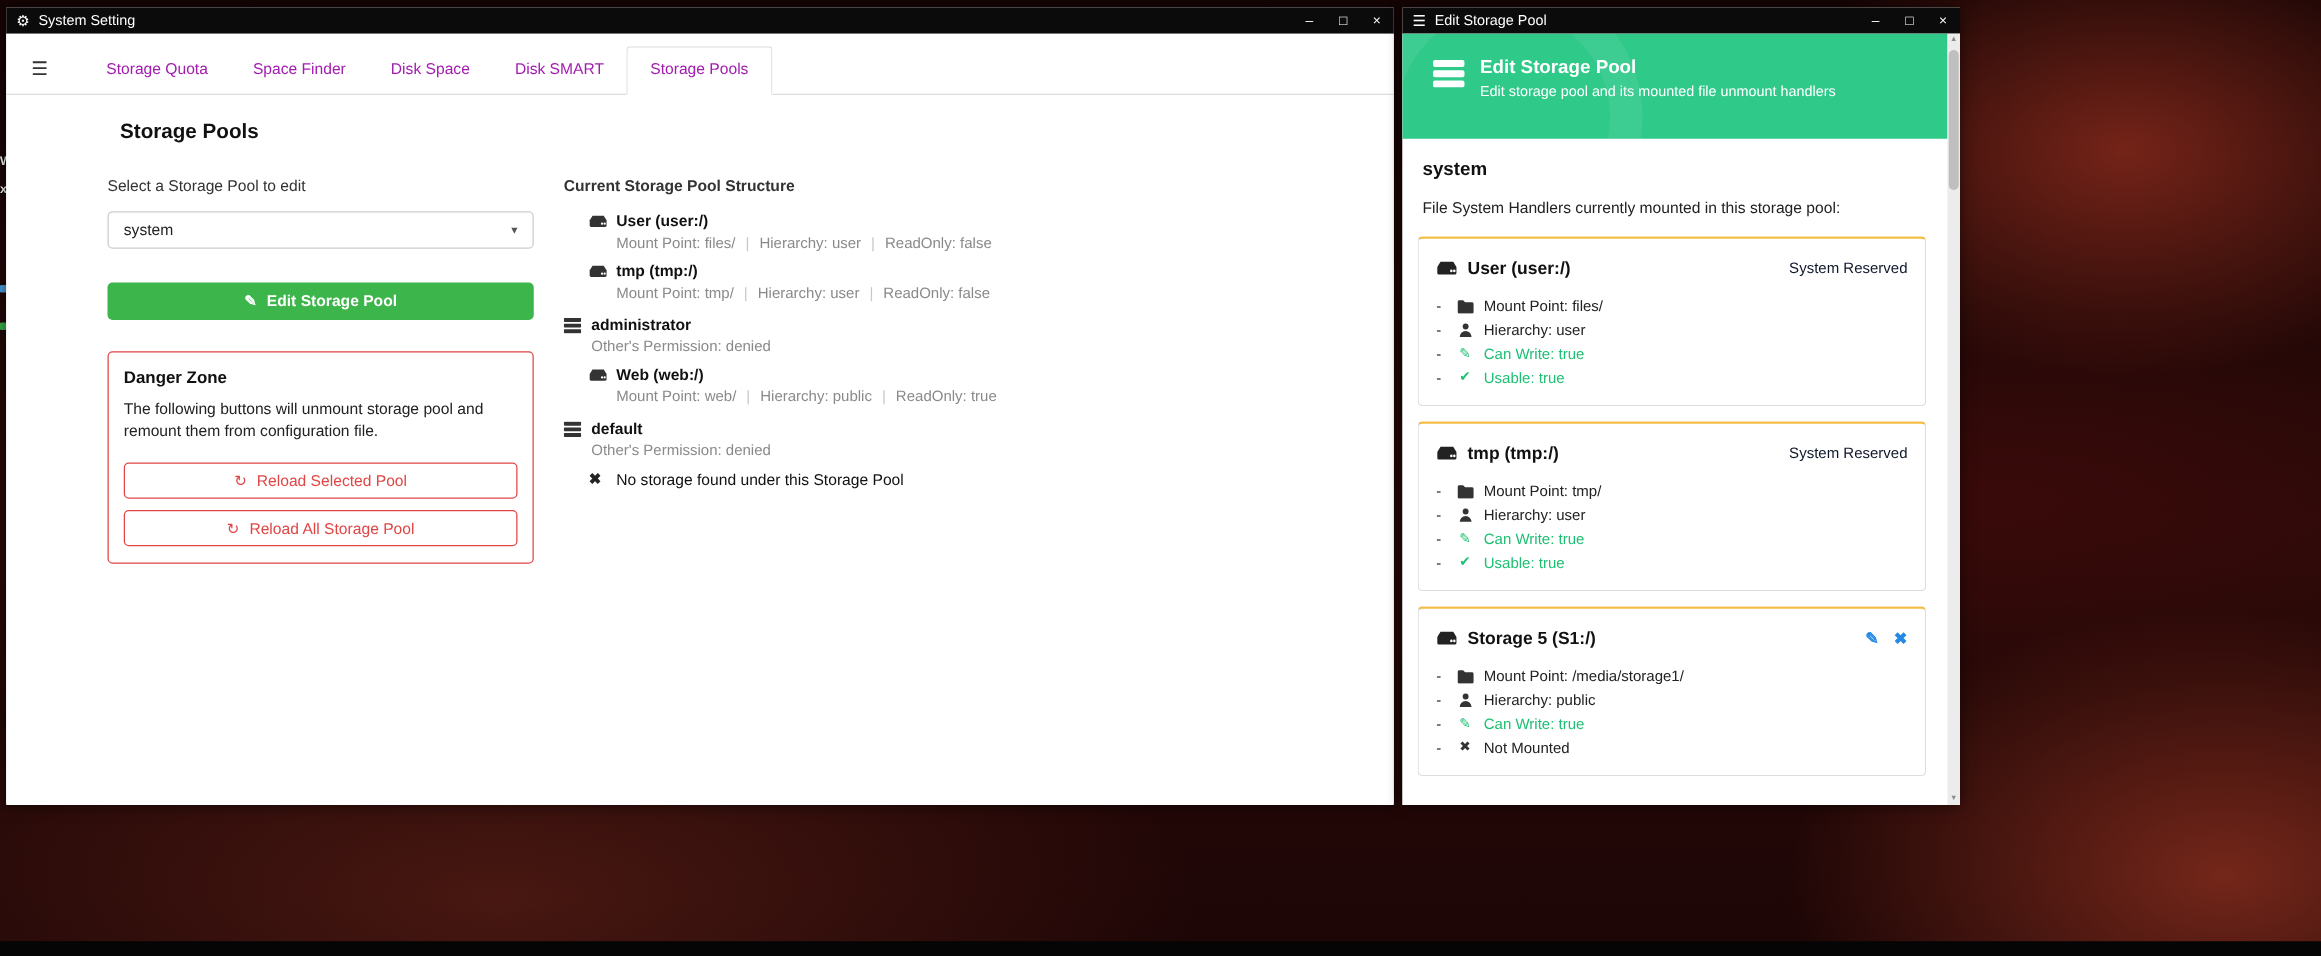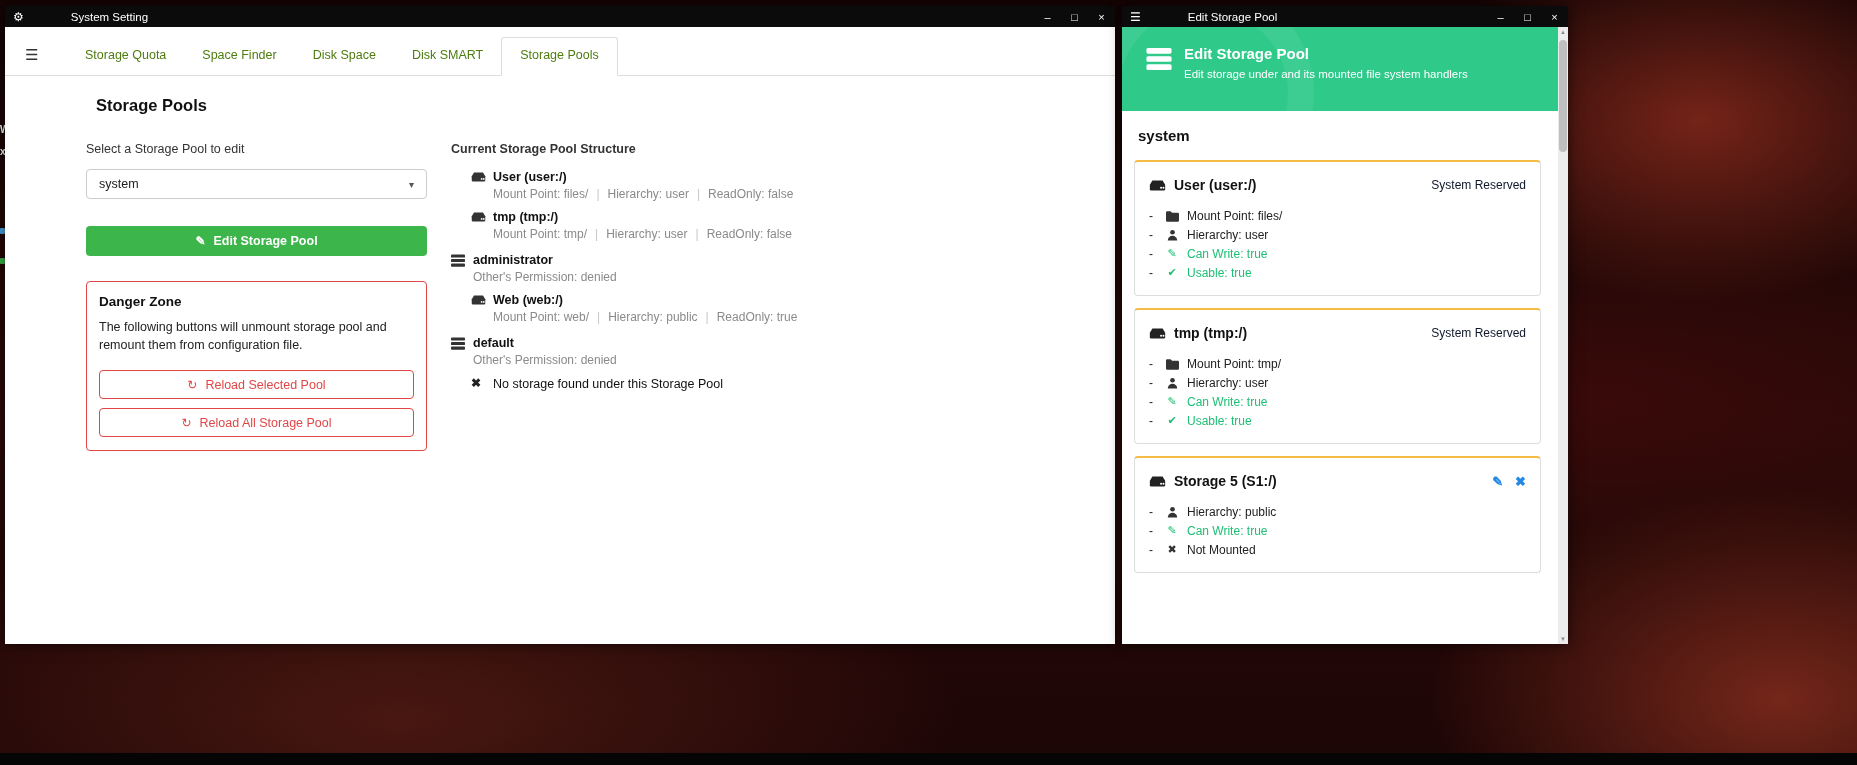--- a/index.html
+++ b/index.html
@@ -23,28 +23,28 @@
 
   .taskbar { position:absolute; left:0; right:0; bottom:0; height:12px; background:#050505; }
 
   
   .window { position:absolute; background:#fff; box-shadow:0 1px 12px rgba(0,0,0,.6); }
   .main-window { left:5px; top:6px; width:1110px; height:638px; }
   .edit-window { left:1122px; top:6px; width:446px; height:638px; }
 
   .titlebar { height:21px; background:#0b0b0b; color:#fff; display:flex; align-items:center; padding:0 0 0 8px; font-size:11.5px; }
   .tb-icon { margin-right:7px; font-size:12px; line-height:1; }
-  .tb-title { flex:1; white-space:nowrap; overflow:hidden;margin-left:40px; }
+  .tb-title { flex:1; white-space:nowrap; overflow:hidden; }
   .win-controls { display:flex; height:100%; }
   .wc { width:27px; height:100%; display:flex; align-items:center; justify-content:center; font-size:11px; cursor:pointer; }
 
   
   .tabbar { display:flex; align-items:flex-end; height:49px; border-bottom:1px solid #ddd; padding-left:20px; background:#fff; }
   .menu-btn { align-self:center; width:18px; margin:8px 24px 0 0; font-size:15px; color:#333; cursor:pointer; }
-  .tab { padding:10px 18px 13px; font-size:12.5px; color:#4d7c0f; cursor:pointer; white-space:nowrap; }
+  .tab { padding:10px 18px 13px; font-size:12.5px; color:#a21caf; cursor:pointer; white-space:nowrap; }
   .tab.active { border:1px solid #ddd; border-bottom:1px solid #fff; border-radius:3px 3px 0 0; margin-bottom:-1px; background:#fff; }
 
   
   .page { padding:20px 0 0 81px; background:#fff; height:567px; }
   .page-title { margin-left:10px; font-size:16.5px; font-weight:bold; color:#111; }
   .page-subtitle { margin-left:10px; margin-top:4px; font-size:12px; color:#808080; }
   .columns { display:flex; margin-top:27px; }
   .left-col { width:341px; flex:0 0 341px; }
 
   .select-label { font-size:12.5px; color:#333; }
@@ -285,25 +285,26 @@
       <div class="banner">
         <span class="banner-icon">
           <svg width="26" height="22" viewBox="0 0 16 14">
               <rect x="0" y="0" width="16" height="3.6" rx="1"></rect>
               <rect x="0" y="5.2" width="16" height="3.6" rx="1"></rect>
               <rect x="0" y="10.4" width="16" height="3.6" rx="1"></rect>
             </svg>
         </span>
         <div>
           <div class="banner-title">Edit Storage Pool</div>
-          <div class="banner-sub">Edit storage under and its mounted file system handlers</div>
+          <div class="banner-sub">Edit storage pool and its mounted file unmount handlers</div>
         </div>
       </div>
 
       <div class="pool-name">system</div>
+      <div class="handlers-label">File System Handlers currently mounted in this storage pool:</div>
 
       <div class="cards">
 
         <div class="card">
           <div class="card-head">
             <span class="hdd">
               <svg width="17" height="13" viewBox="0 0 20 14">
                   <path d="M1 6 L4 1 h12 l3 5 v5.5 A1.5 1.5 0 0 1 17.5 13 h-15 A1.5 1.5 0 0 1 1 11.5 Z"></path>
                   <circle cx="14.2" cy="9.6" r="1.2" fill="#fff"></circle>
                   <circle cx="17" cy="9.6" r="1.2" fill="#fff"></circle>
@@ -384,20 +385,26 @@
                 </svg>
             </span>
             <span class="card-title">Storage 5 (S1:/)</span>
             <span class="card-actions">
               <span class="act">✎</span>
               <span class="act">✖</span>
             </span>
           </div>
           <div class="fs-list">
             <div class="fs-item">
+              <span class="fi"><svg width="13" height="11" viewBox="0 0 16 13">
+                    <path d="M0 1.5 A1.5 1.5 0 0 1 1.5 0 h4 l2 2 h7 A1.5 1.5 0 0 1 16 3.5 v8 A1.5 1.5 0 0 1 14.5 13 h-13 A1.5 1.5 0 0 1 0 11.5 Z"></path>
+                  </svg></span>
+              <span>Mount Point: /media/storage1/</span>
+            </div>
+            <div class="fs-item">
               <span class="fi"><svg width="11" height="12" viewBox="0 0 14 14">
                     <circle cx="7" cy="3.5" r="3"></circle>
                     <path d="M1 14 a6 6 0 0 1 12 0 z"></path>
                   </svg></span>
               <span>Hierarchy: public</span>
             </div>
             <div class="fs-item green">
               <span class="fi glyph">✎</span>
               <span>Can Write: true</span>
             </div>

